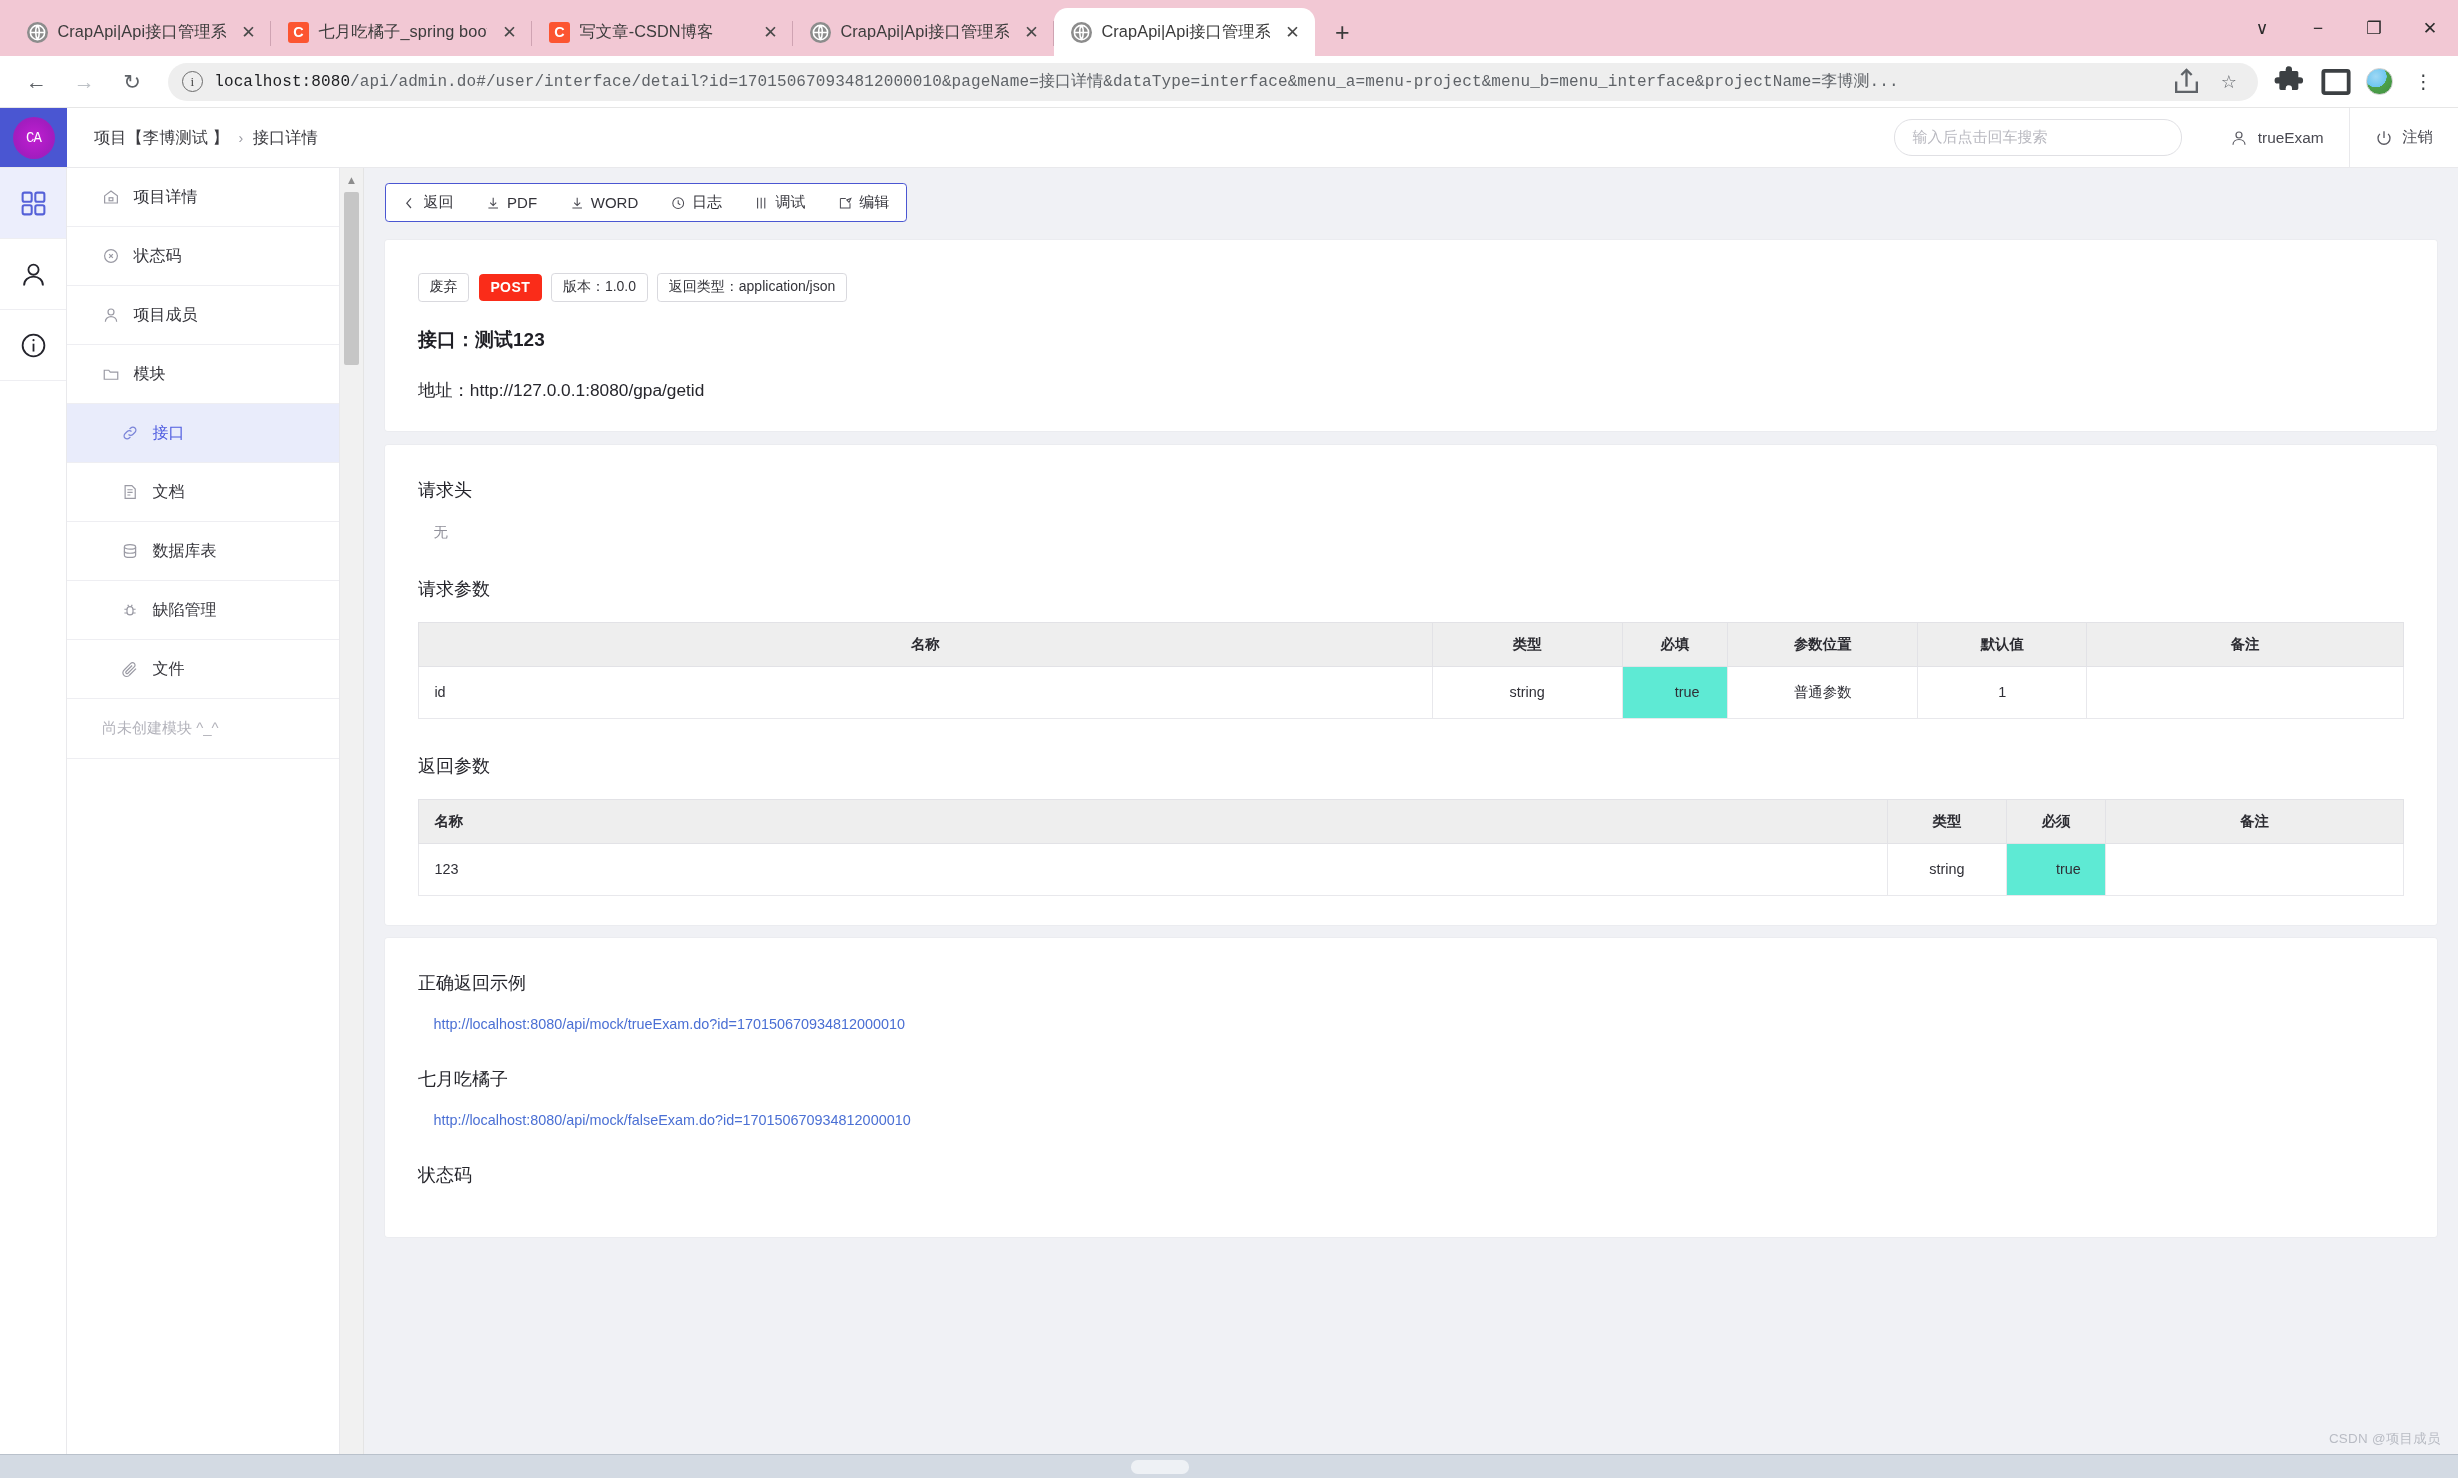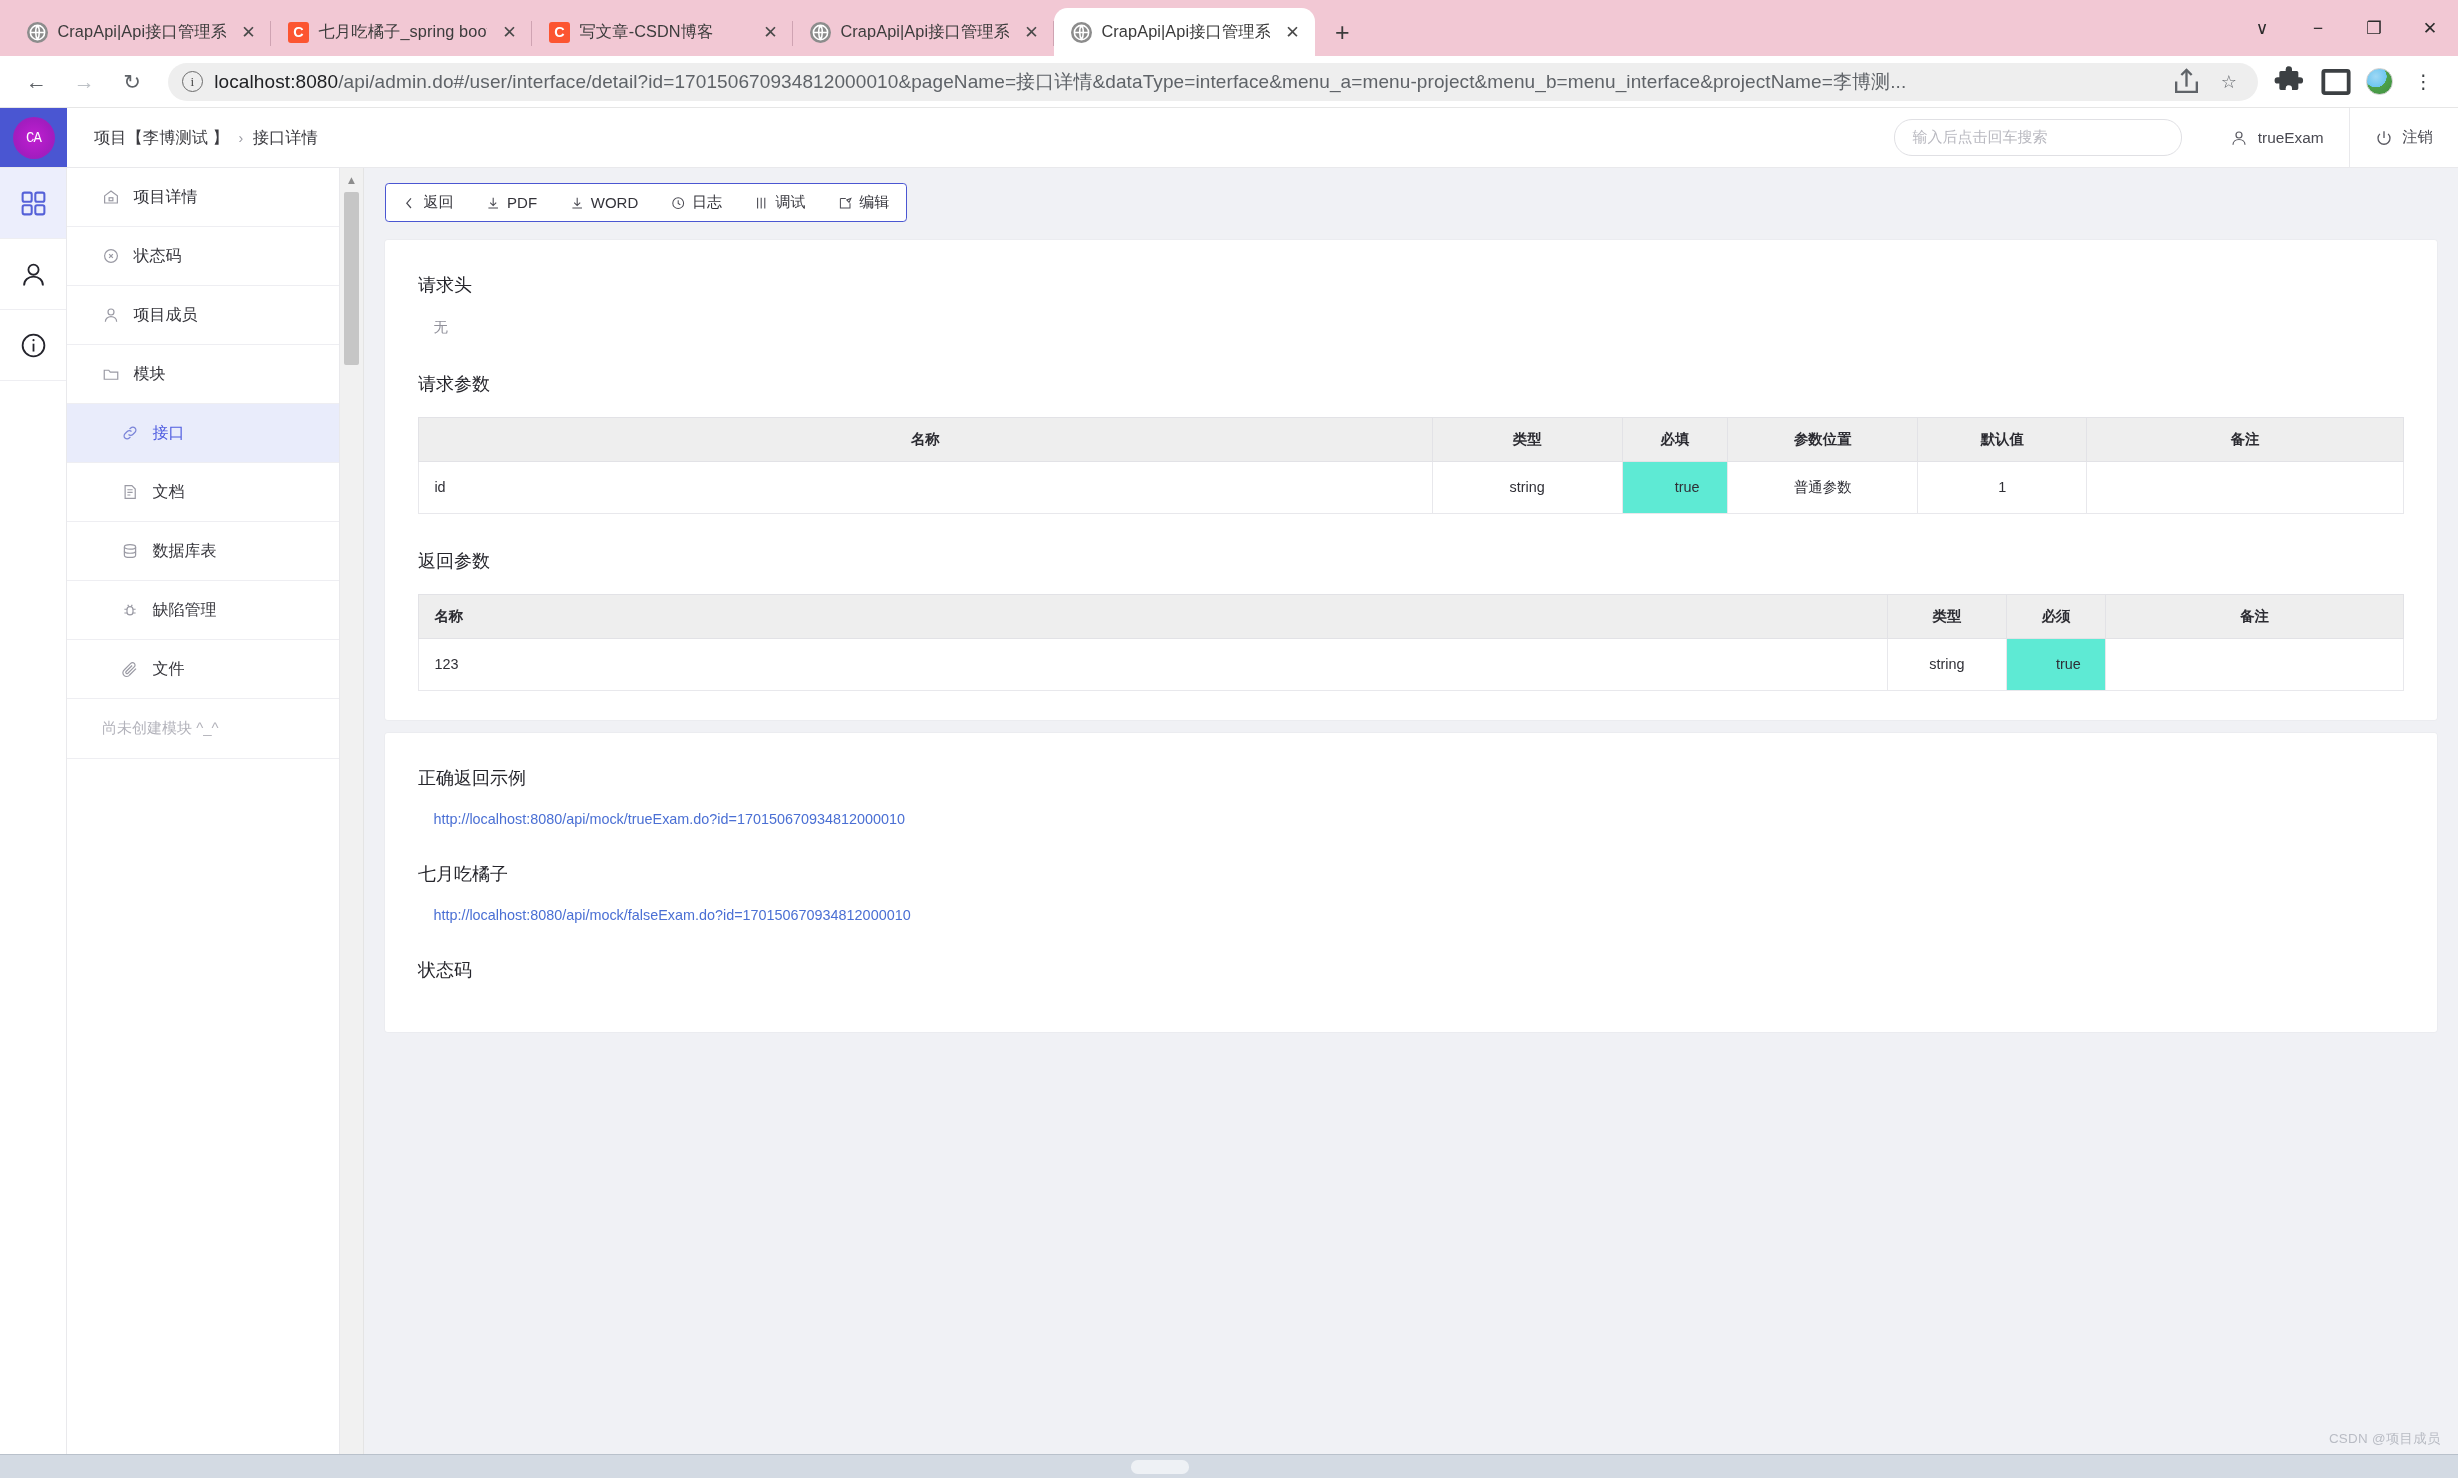--- a/index.html
+++ b/index.html
@@ -72,22 +72,22 @@
     flex: 1 1 auto; height: 38px; background: #eeeeee; border-radius: 21px;
     display: flex; align-items: center; padding: 0 13.4px; margin: 0 9.6px; gap: 11.5px;
     min-width: 0;
   }
   .omni-info {
     width: 21px; height: 21px; flex: 0 0 21px; border-radius: 50%;
     border: 1.5px solid #6b6b6b; color: #4a4a4a; font-size: 13.4px;
     display: flex; align-items: center; justify-content: center; font-family: "Liberation Serif", serif;
   }
   .omni-url {
-    flex: 1 1 auto; font-size: 19px; color: #202124; white-space: nowrap;
-    overflow: hidden; text-overflow: ellipsis; letter-spacing: 0.1px;
+    flex: 1 1 auto; font-size: 16px; color: #202124; white-space: nowrap;
+    overflow: hidden; text-overflow: ellipsis; letter-spacing: 0.1px; font-family: Liberation Mono, monospace;
   }
   .omni-url .host { color: #202124; }
   .omni-url .rest { color: #5f6368; }
   .omni-icon {
     width: 31px; height: 31px; flex: 0 0 31px; display: flex; align-items: center;
     justify-content: center; color: #5f6368; font-size: 18px;
   }
   .ext-icon {
     width: 38px; height: 38px; display: flex; align-items: center; justify-content: center;
     color: #3c4043; font-size: 19px;
@@ -501,20 +501,30 @@
               <svg viewBox="0 0 24 24" fill="none" stroke="#4a4a52" stroke-width="1.7">
                   <path d="M4 4h9"></path>
                   <path d="M4 4v16h16v-8"></path>
                   <path d="M14.5 6.5l4 4 3-6.5z"></path>
                 </svg>
               <span>编辑</span>
             </div>
           </div>
 
           
+          <div class="card">
+            <div class="tagrow">
+              <span class="tag">废弃</span>
+              <span class="tag method">POST</span>
+              <span class="tag">版本：1.0.0</span>
+              <span class="tag">返回类型：application/json</span>
+            </div>
+            <div class="kv-title">接口：测试123</div>
+            <div class="kv-line">地址：http://127.0.0.1:8080/gpa/getid</div>
+          </div>
 
           
           <div class="card">
             <div class="sec-h">请求头</div>
             <div class="none-text">无</div>
 
             <div class="sec-h second">请求参数</div>
             <table>
               <thead>
                 <tr>

